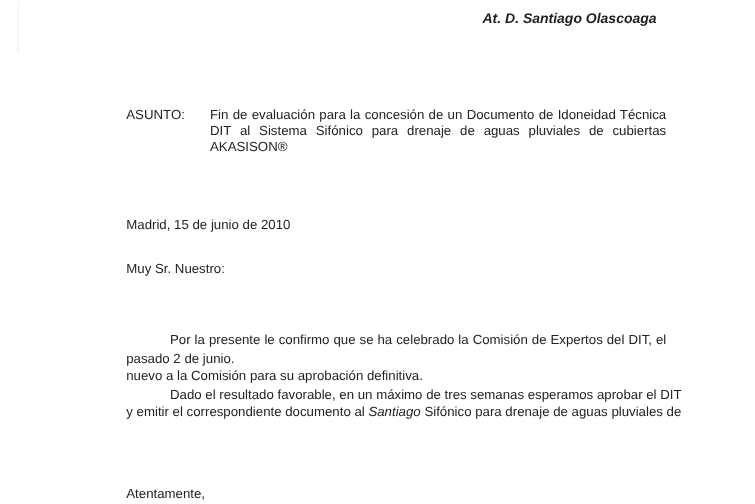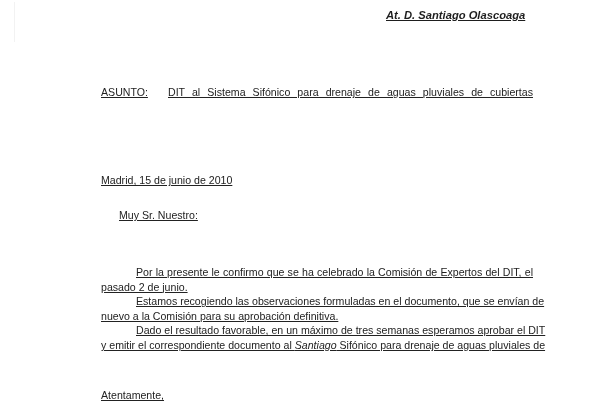--- a/index.html
+++ b/index.html
@@ -1,53 +1,54 @@
 <!DOCTYPE html>
 <html><head>
 <meta charset="utf-8">
 <style>
   html, body { margin:0; padding:0; }
   body { width:604px; height:403px; background:#ffffff; overflow:hidden; position:relative;
          font-family:"Liberation Sans", sans-serif; color:#222; }
-  .abs { position:absolute;text-decoration:underline; }
+  .abs { position:absolute; }
   .t { font-size:10.6px; line-height:13px; white-space:nowrap; }
   .recipient { left:386px; top:9px; font-size:11.2px; font-weight:bold; font-style:italic; color:#1e1e1e; }
   .asunto-label { left:101px; top:86px; }
   .asunto-text { left:168px; top:86px; width:365px; }
   .asunto-text .ln { display:block; text-align:justify; text-align-last:justify; height:13px; }
   .asunto-text .ln.last { text-align-last:left; }
   .date { left:101px; top:174px; }
-  .salutation { left:101px; top:209px;margin-left:18px; }
+  .salutation { left:101px; top:209px; }
   .body { left:101px; top:265px; width:432px; }
   .body .ln { display:block; height:14.6px; line-height:14.6px; text-align:justify; text-align-last:justify; }
   .body .ln.ind { padding-left:35px; }
   .body .ln.end { text-align-last:left; }
   .closing { left:101px; top:389px; }
   em { font-style:italic; }
   b.i { font-weight:bold; font-style:italic; }
   .scan-mark { position:absolute; left:14px; top:2px; width:1px; height:40px; background:#f2f2f2; }
 </style>
 </head>
 <body>
 
 <div class="scan-mark"></div>
 
 <div class="abs recipient">At. D. Santiago Olascoaga</div>
 
 <div class="abs t asunto-label">ASUNTO:</div>
 <div class="abs t asunto-text">
+  <span class="ln">Fin de evaluación para la concesión de un Documento de Idoneidad Técnica</span>
   <span class="ln">DIT al Sistema Sifónico para drenaje de aguas pluviales de cubiertas</span>
+  <span class="ln last">AKASISON®</span>
 </div>
 
 <div class="abs t date">Madrid, 15 de junio de 2010</div>
 
 <div class="abs t salutation">Muy Sr. Nuestro:</div>
 
 <div class="abs t body">
   <span class="ln ind">Por la presente le confirmo que se ha celebrado la Comisión de Expertos del DIT, el</span>
   <span class="ln end">pasado 2 de junio.</span>
-  <span class="ln ind">Estamos recogiendo las observaciones formuladas en el documento, que se envían de</span>
   <span class="ln end">nuevo a la Comisión para su aprobación definitiva.</span>
   <span class="ln ind">Dado el resultado favorable,  en un máximo de tres semanas esperamos aprobar el DIT</span>
   <span class="ln"><span>y emitir el correspondiente documento al </span><em>Santiago</em><span> Sifónico para drenaje de aguas pluviales de</span></span>
 </div>
 
 <div class="abs t closing">Atentamente,</div>
 
 </body></html>

